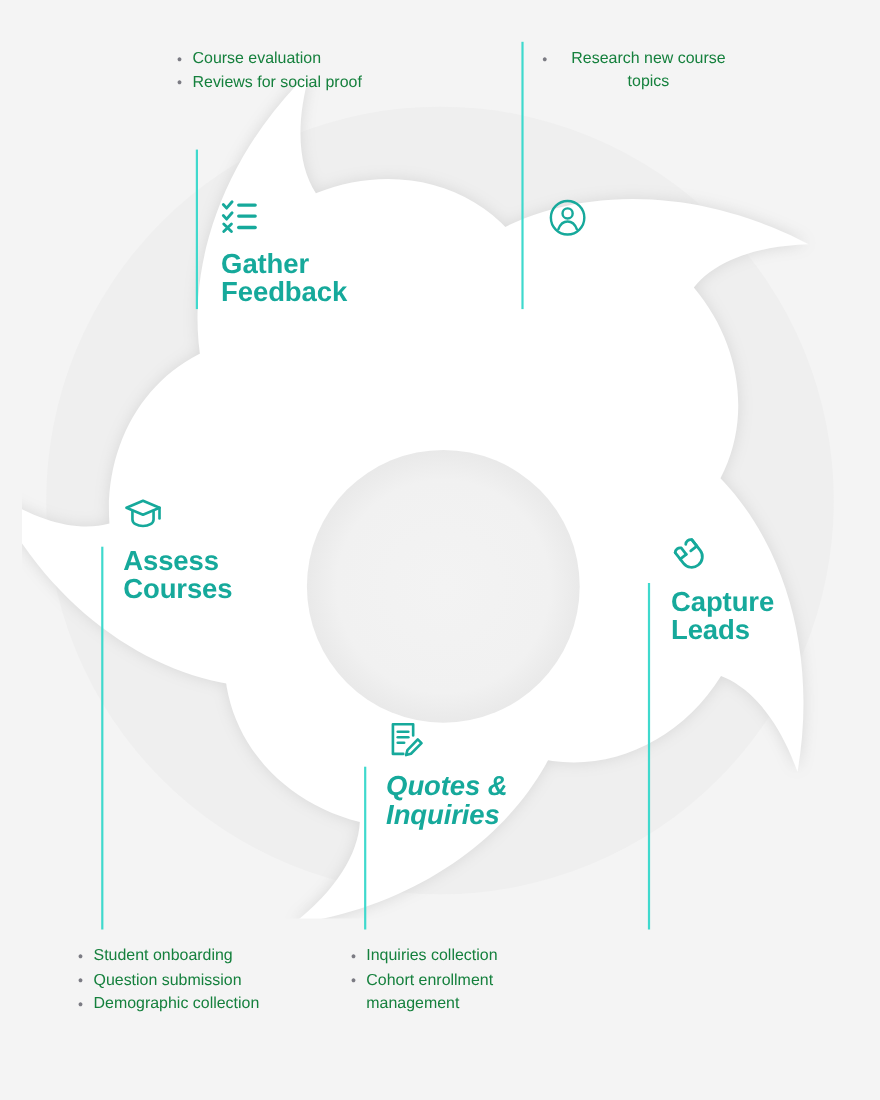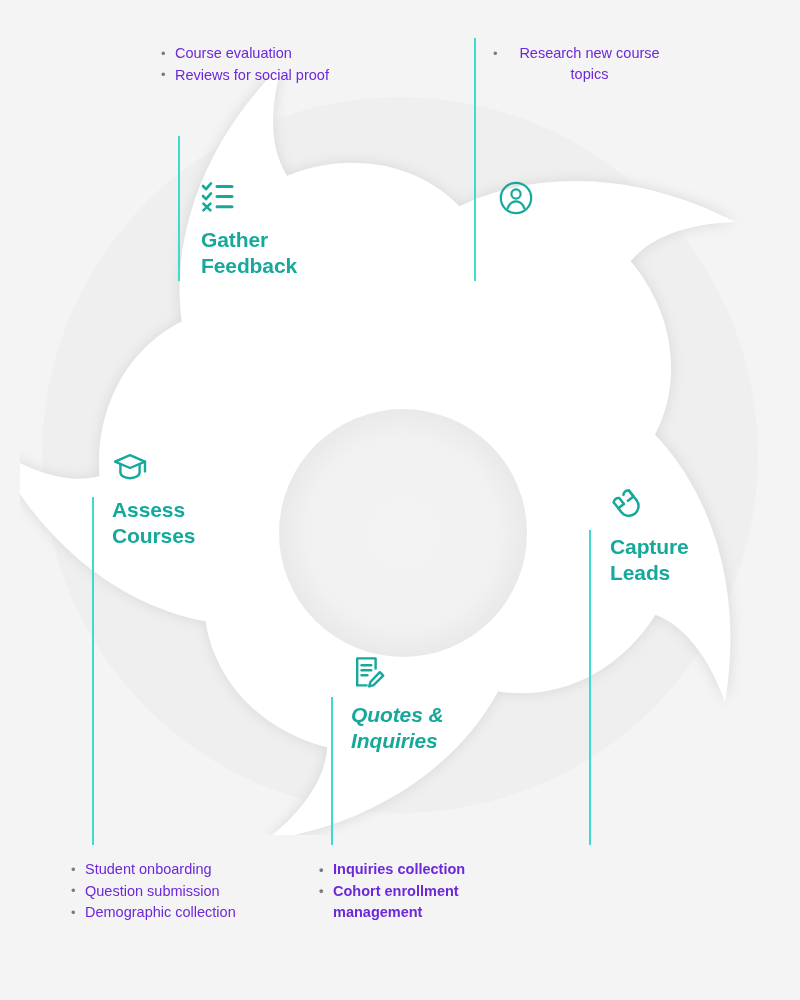--- a/index.html
+++ b/index.html
@@ -36,21 +36,21 @@
   
   .connector {
     position: absolute;
     width: 2px;
     background: #3fd9cd;
   }
 
   
   .note {
     position: absolute;
-    color: #6d28d9;
+    color: #15803d;
     font-size: 14.5px;
     line-height: 21px;
   }
   .note ul {
     margin: 0;
     padding: 0;
     list-style: none;
   }
   .note li {
     position: relative;
@@ -71,21 +71,21 @@
     position: absolute;
   }
   .node .icon {
     display: block;
     width: 36px;
     height: 36px;
     margin-bottom: 11px;
   }
   .node .title {
     color: #16a99b;
-    font-size: 21px;
+    font-size: 25px;
     font-weight: bold;
     line-height: 26px;
     letter-spacing: -0.1px;
     white-space: pre-line;
   }
 </style>
 </head>
 <body>
 
 <div id="stage">
@@ -146,21 +146,21 @@
   </div>
 
   <div class="note" style="left:70px; top:859px; width:210px;">
     <ul>
       <li>Student onboarding</li>
       <li>Question submission</li>
       <li>Demographic collection</li>
     </ul>
   </div>
 
-  <div class="note" style="left:318px; top:859px; width:190px;font-weight:bold;">
+  <div class="note" style="left:318px; top:859px; width:190px;">
     <ul>
       <li>Inquiries collection</li>
       <li>Cohort enrollment management</li>
     </ul>
   </div>
 
 
   <div class="node" style="left:201px; top:180px;">
     <svg class="icon" viewBox="0 0 36 36">
       <g fill="none" stroke="#16a99b" stroke-width="2.6" stroke-linecap="round" stroke-linejoin="round">

